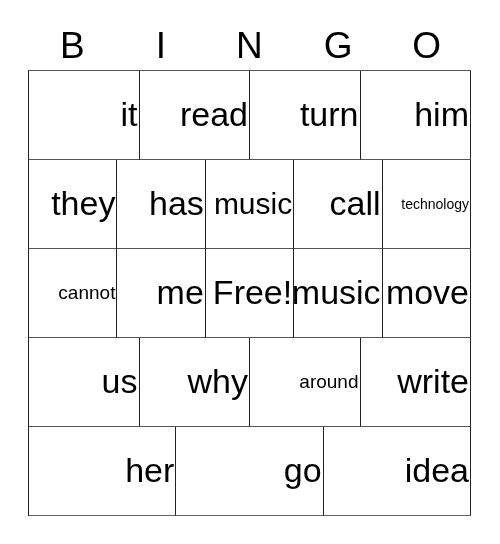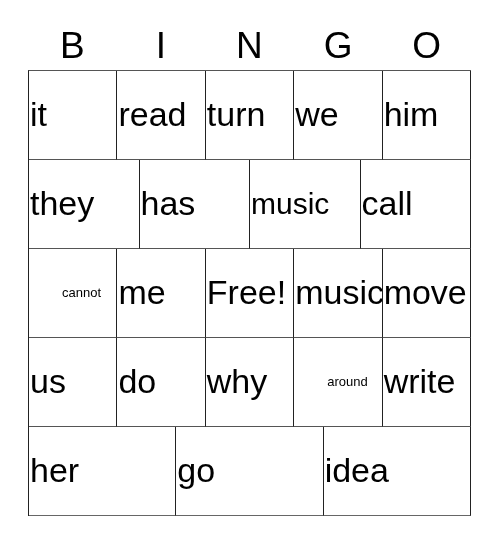--- a/index.html
+++ b/index.html
@@ -58,39 +58,39 @@
   }
   .grid-cell {
     flex: 1 1 0;
     min-width: 0;
     height: 89px;
     box-sizing: border-box;
     border-right: 1px solid #222222;
     border-bottom: 1px solid #555555;
     display: flex;
     align-items: center;
-    justify-content: flex-start;
+    justify-content: flex-end;
     background: #ffffff;
     overflow: hidden;
     padding: 0 1px;
   }
   .grid-row:last-child .grid-cell {
     border-bottom: 1px solid #666666;
   }
   .cell-text {
     display: block;
     text-align: center;
     line-height: 1.05;
     white-space: nowrap;
     color: #000000;
   }
   
   .sz-lg  { font-size: 34px; }
   .sz-md  { font-size: 30px; }
-  .sz-sm  { font-size: 13px; margin-left: 32px; }
+  .sz-sm  { font-size: 19px; margin-left: 32px; }
   .sz-xs  { font-size: 14px; }
 </style>
 </head>
 <body>
 
 <div id="card">
 
   <div id="header-row">
     <div class="header-cell">B</div>
     <div class="header-cell">I</div>
@@ -105,39 +105,39 @@
       <div class="grid-cell">
           <span class="cell-text sz-lg">it</span>
         </div>
       <div class="grid-cell">
           <span class="cell-text sz-lg">read</span>
         </div>
       <div class="grid-cell">
           <span class="cell-text sz-lg">turn</span>
         </div>
       <div class="grid-cell">
-          <span class="cell-text sz-lg">we</span>
-        </div>
-      <div class="grid-cell">
           <span class="cell-text sz-lg">him</span>
         </div>
     </div>
 
     <div class="grid-row">
       <div class="grid-cell">
           <span class="cell-text sz-lg">they</span>
         </div>
       <div class="grid-cell">
           <span class="cell-text sz-lg">has</span>
         </div>
       <div class="grid-cell">
           <span class="cell-text sz-md">music</span>
         </div>
       <div class="grid-cell">
           <span class="cell-text sz-lg">call</span>
+        </div>
+      <div class="grid-cell">
+          <span class="cell-text sz-xs">technology</span>
         </div>
     </div>
 
     <div class="grid-row">
       <div class="grid-cell">
           <span class="cell-text sz-sm">cannot</span>
         </div>
       <div class="grid-cell">
           <span class="cell-text sz-lg">me</span>
         </div>
@@ -148,23 +148,20 @@
           <span class="cell-text sz-lg">music</span>
         </div>
       <div class="grid-cell">
           <span class="cell-text sz-lg">move</span>
         </div>
     </div>
 
     <div class="grid-row">
       <div class="grid-cell">
           <span class="cell-text sz-lg">us</span>
-        </div>
-      <div class="grid-cell">
-          <span class="cell-text sz-lg">do</span>
         </div>
       <div class="grid-cell">
           <span class="cell-text sz-lg">why</span>
         </div>
       <div class="grid-cell">
           <span class="cell-text sz-sm">around</span>
         </div>
       <div class="grid-cell">
           <span class="cell-text sz-lg">write</span>
         </div>

